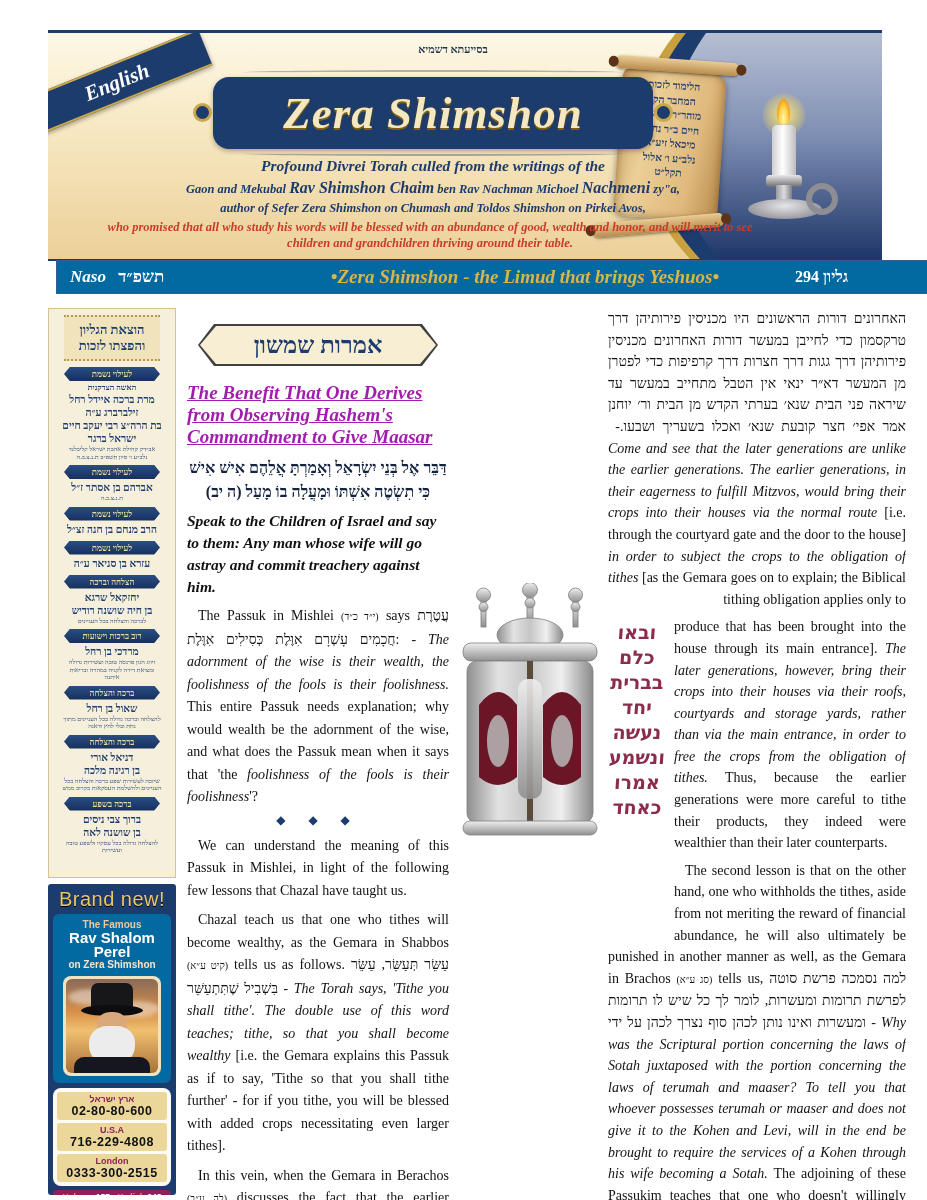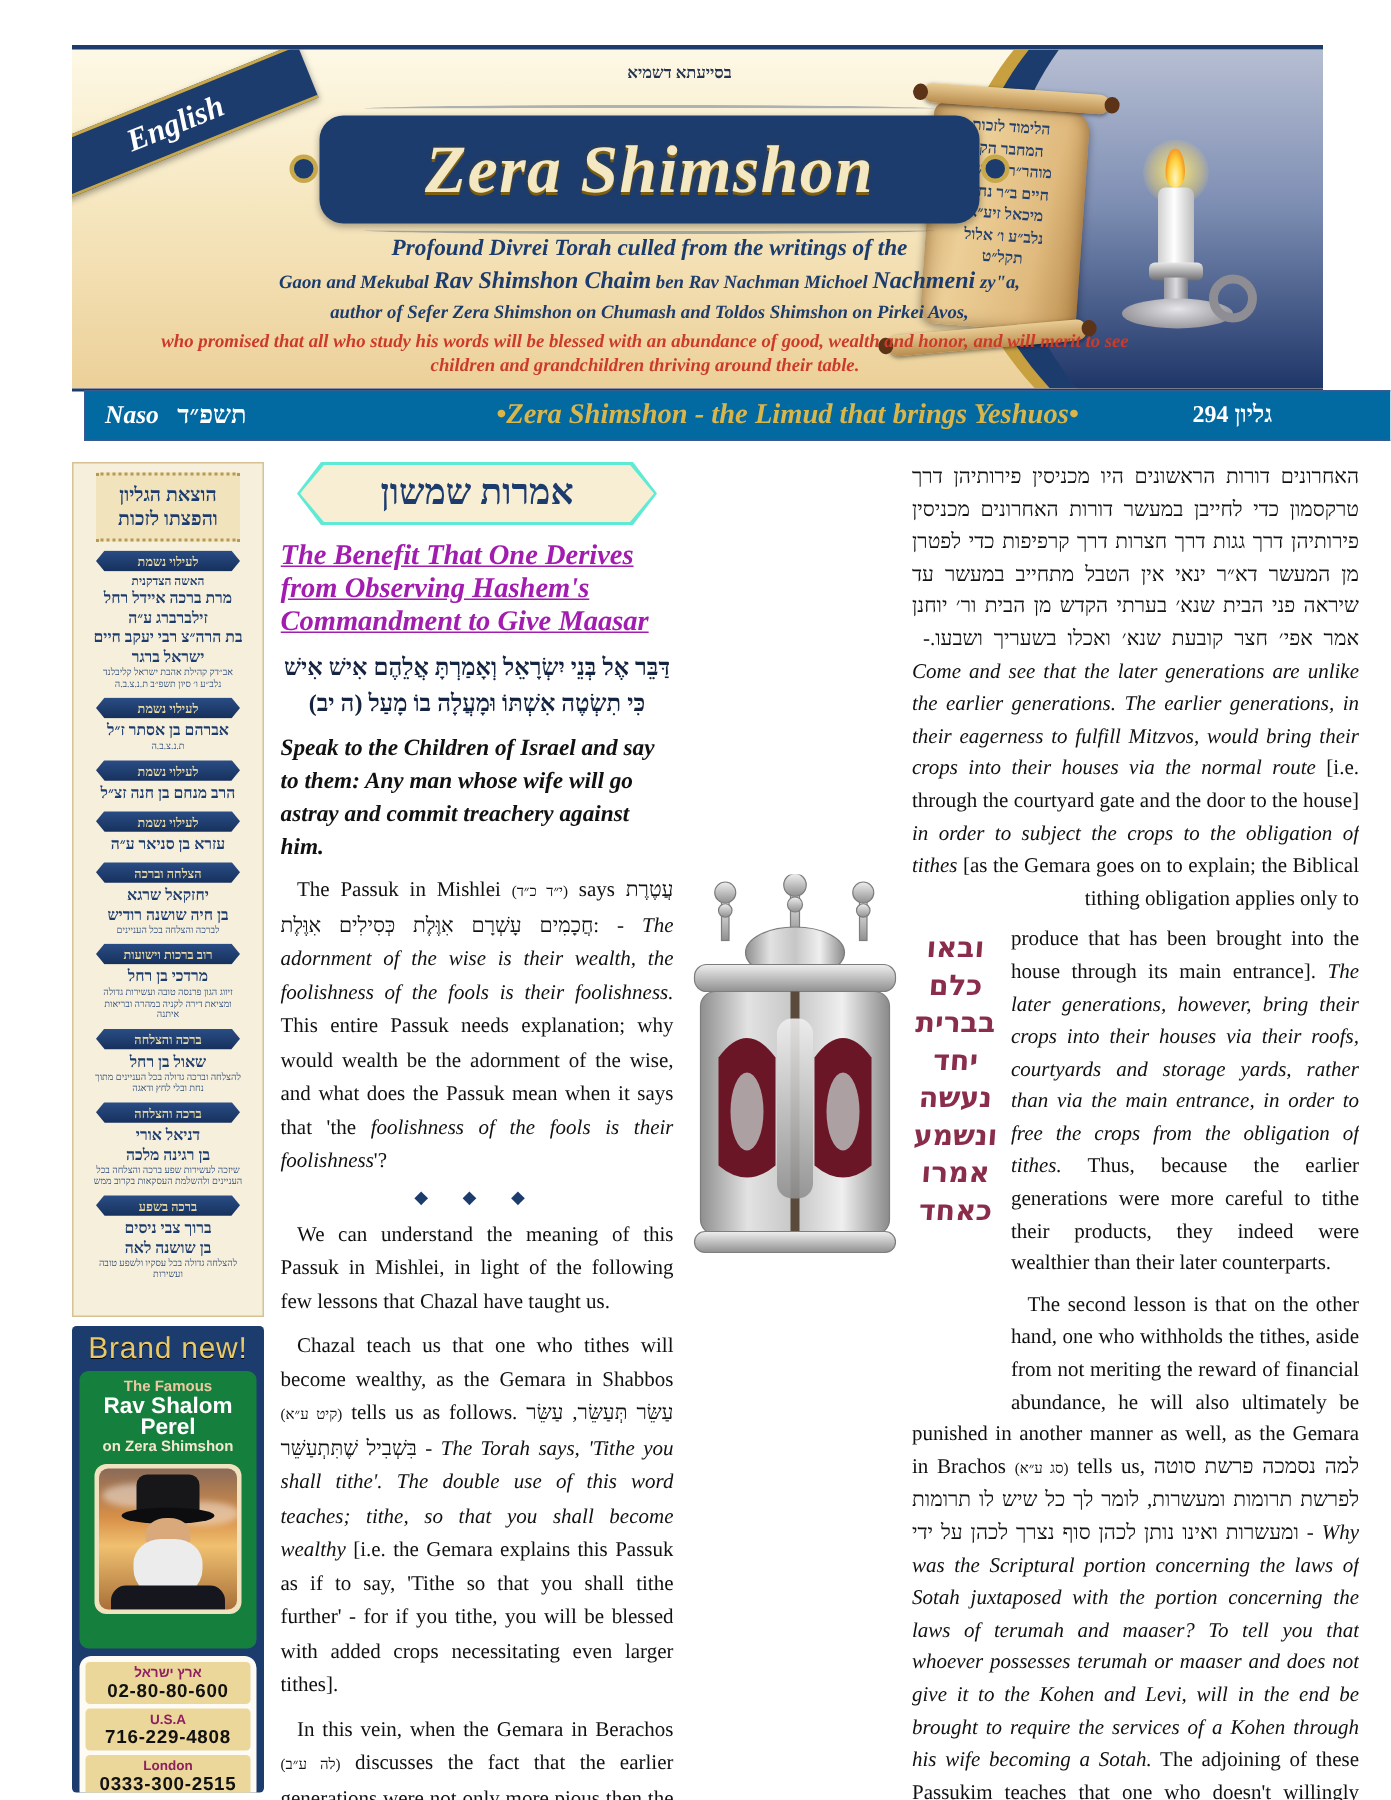--- a/index.html
+++ b/index.html
@@ -81,21 +81,21 @@
   .sb-lines{text-align:center;color:#1d3c6e;}
   .sb-lines .sb-small{font-size:8px;font-weight:bold;line-height:10px;}
   .sb-lines .sb-name{font-size:10.5px;font-weight:bold;line-height:13px;}
   .sb-lines .sb-tiny{font-size:6.3px;line-height:7.5px;color:#2a4a7a;}
 
   
   .brand{position:absolute;left:48px;top:884px;width:128px;height:311px;background:#1d3c6e;
          box-sizing:border-box;border-radius:3px;padding:4px 5px;overflow:hidden;}
   .brand-heading{text-align:center;color:#e7c96b;font-family:"Liberation Sans",sans-serif;
                  font-weight:normal;font-size:20px;letter-spacing:.5px;text-shadow:0 1px 0 #000;}
-  .promo{margin-top:3px;background:#15803d;border-radius:6px;padding:5px 4px 23px 4px;}
+  .promo{margin-top:3px;background:#0369a1;border-radius:6px;padding:5px 4px 7px 4px;}
   .promo-lines{text-align:center;font-family:"Liberation Sans",sans-serif;}
   .promo-lines .pm-tan{color:#ecc9a2;font-size:10px;font-weight:bold;line-height:12px;}
   .promo-lines .pm-bold{color:#ffffff;font-size:15px;font-weight:bold;line-height:14px;}
   .promo-lines .pm-white{color:#f5e6d0;font-size:10px;font-weight:bold;line-height:12px;}
   .rabbi-frame{width:98px;height:100px;margin:5px auto 0 auto;background:#f2e3c0;border-radius:8px;padding:3px;box-sizing:border-box;}
   .rabbi{position:relative;width:92px;height:94px;border-radius:6px;overflow:hidden;
          background:linear-gradient(180deg,#8a6a58 0%,#d89048 35%,#f0c070 55%,#a87038 100%);}
   .cloud{position:absolute;width:50px;height:16px;background:rgba(240,230,220,.55);border-radius:50%;filter:blur(2px);}
   .hat-top{position:absolute;top:4px;left:25px;width:42px;height:25px;background:#17171a;border-radius:7px 7px 2px 2px;}
   .hat-brim{position:absolute;top:26px;left:15px;width:62px;height:11px;background:#0d0d10;border-radius:50%;}
@@ -107,21 +107,21 @@
   .ph-row:last-child{margin-bottom:0;}
   .ph-label{color:#8e2060;font-family:"Liberation Sans",sans-serif;font-weight:bold;font-size:9px;line-height:10px;}
   .ph-num{color:#111;font-family:"Liberation Sans",sans-serif;font-weight:bold;font-size:12.5px;line-height:14px;letter-spacing:.5px;}
   .brand-foot{margin-top:4px;background:#8e2060;border-radius:4px;text-align:center;padding:2px 0;
               font-family:"Liberation Sans",sans-serif;font-weight:bold;font-size:8.5px;line-height:11px;}
   .brand-foot .ft-gold{color:#f2a335;}
   .brand-foot .ft-white{color:#ffffff;}
 
   
   .midcol{position:absolute;left:187px;top:308px;width:262px;height:892px;overflow:hidden;}
-  .banner-outer{width:240px;height:42px;margin:0 auto;background:#5eead4;
+  .banner-outer{width:240px;height:42px;margin:16px auto;background:#404040;
                 clip-path:polygon(16px 0,calc(100% - 16px) 0,100% 50%,calc(100% - 16px) 100%,16px 100%,0 50%);
                 display:flex;align-items:center;justify-content:center;}
   .banner-inner{width:236px;height:38px;background:#f8eed3;
                 clip-path:polygon(16px 0,calc(100% - 16px) 0,100% 50%,calc(100% - 16px) 100%,16px 100%,0 50%);
                 display:flex;align-items:center;justify-content:center;
                 color:#1d3c6e;font-weight:bold;font-size:24px;}
   .art-title{margin-top:10px;color:#a21caf;font-weight:bold;font-style:italic;
              font-size:19px;line-height:22px;text-decoration:underline;}
   .verse{margin-top:8px;text-align:center;color:#14233f;font-weight:bold;font-size:16px;line-height:24px;direction:rtl;}
   .translation{margin-top:6px;font-weight:bold;font-style:italic;font-size:15.5px;line-height:22px;text-align:left;}

